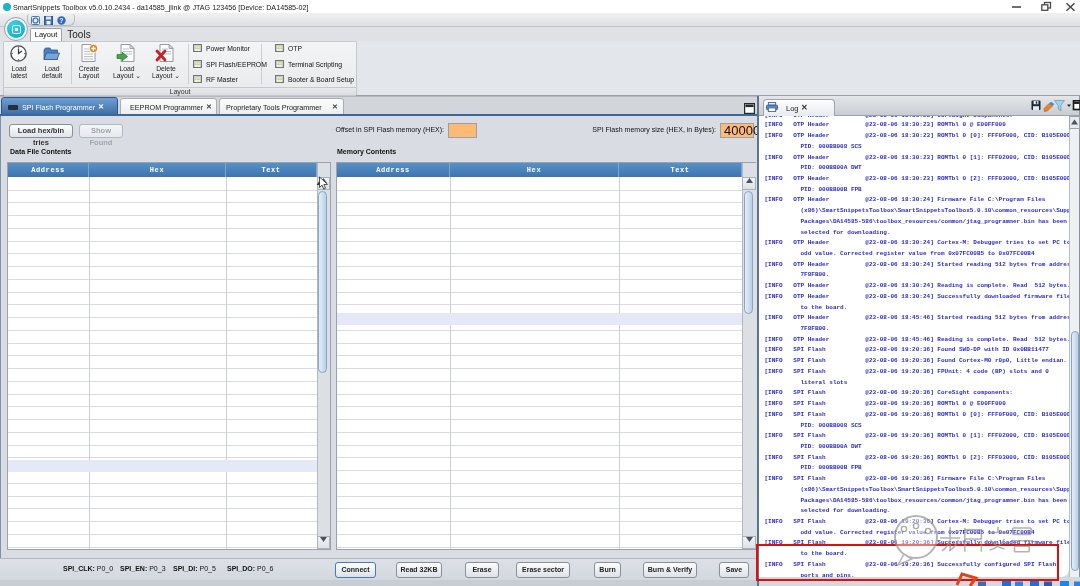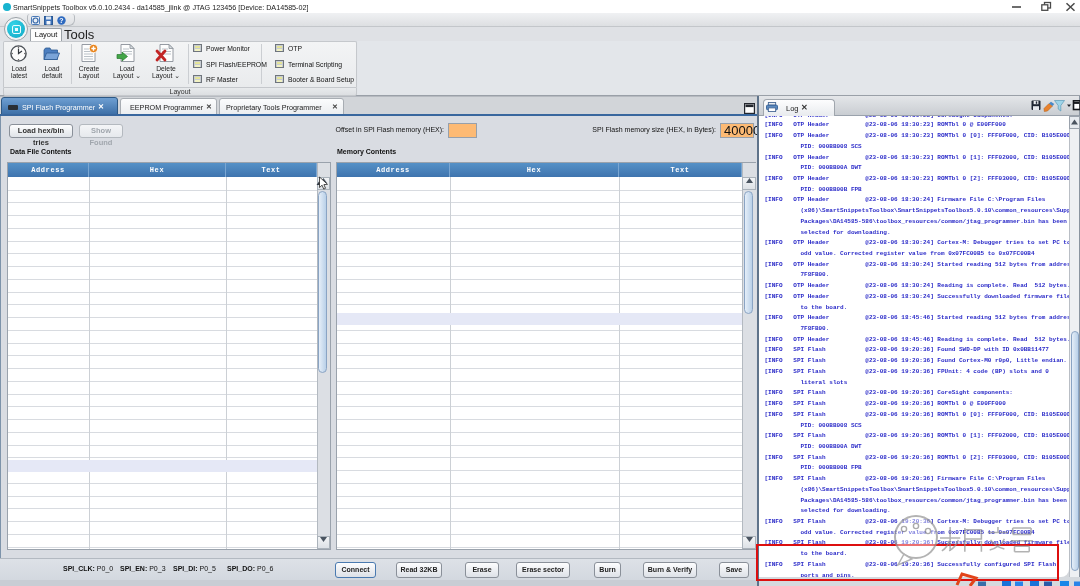--- a/index.html
+++ b/index.html
@@ -14,21 +14,21 @@
 #qat { left:0; top:13px; width:1080px; height:14px; background:linear-gradient(#f0f1f3,#dddfe2); border-bottom:1px solid #c3c6ca; }
 #qatgroup { left:27px; top:14px; width:48px; height:12px; border:1px solid #b6babf; border-radius:3px 3px 6px 6px; border-top:none; }
 
 #orb-outer { left:4px; top:17px; width:24px; height:24px; border-radius:50%; background:#f2f4f5; border:1px solid #9aa0a6; z-index:30; }
 #orb-inner { left:7px; top:20px; width:18px; height:18px; border-radius:50%; background:radial-gradient(circle at 35% 30%, #35d4e8, #0fa6c4); z-index:31; }
 #orb-sq { left:11.5px; top:24.5px; width:9px; height:9px; border:1.3px solid #eafcff; border-radius:2px; z-index:32; }
 #orb-sq2 { left:14.5px; top:27.5px; width:3px; height:3px; background:#eafcff; z-index:33; }
 
 #ribtabs { left:0; top:27px; width:1080px; height:14px; background:#dfe1e5; }
 #tab-layout { left:30px; top:28px; width:32px; height:13px; background:#fdfdfd; border:1px solid #9aa0a6; border-bottom:none; border-radius:2px 2px 0 0; font-size:7.5px; color:#111; text-align:center; line-height:12px; z-index:2; }
-#tab-tools { left:64px; top:28px; width:30px; height:13px; font-size:13px; color:#222; line-height:13px; }
+#tab-tools { left:64px; top:28px; width:30px; height:13px; font-size:10px; color:#222; text-align:center; line-height:13px; }
 
 #ribbon { left:0; top:41px; width:1080px; height:55px; background:#e2e5e9; border-bottom:1.5px solid #9aa0a8; }
 #ribgroup { left:3px; top:41px; width:354px; height:46px; background:linear-gradient(#f3f4f5,#e9ebed); border:1px solid #c5c8cc; border-bottom:none; border-radius:2px 2px 0 0; }
 #ribband { left:3px; top:87px; width:354px; height:9px; background:linear-gradient(#e8eaec,#dcdfe2); border:1px solid #c5c8cc; border-radius:0 0 2px 2px; font-size:7px; color:#333; text-align:center; line-height:8px; }
 #ribband2 { left:358px; top:41px; width:722px; height:53px; background:#e3e6ea; }
 .ribsep { top:44px; width:1px; height:40px; background:#cbced2; }
 .riblabel { font-size:6.8px; color:#222; text-align:center; line-height:6.8px; white-space:pre; }
 .cbitem { font-size:6.8px; color:#111; white-space:nowrap; }
 .cbicon { width:9px; height:8px; border:1px solid #6f757c; background:#c8cdd2; }
 .cbicon i { display:block; margin:1px 1px 0 1px; height:2px; background:#e4e498; }

